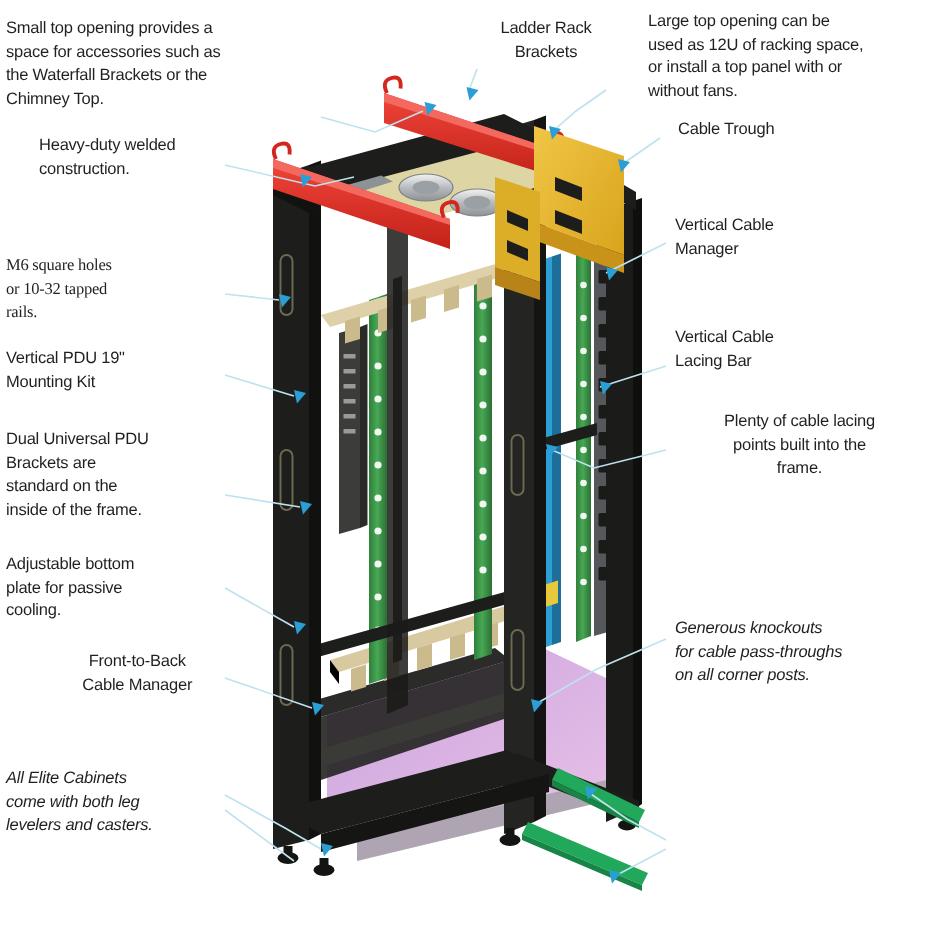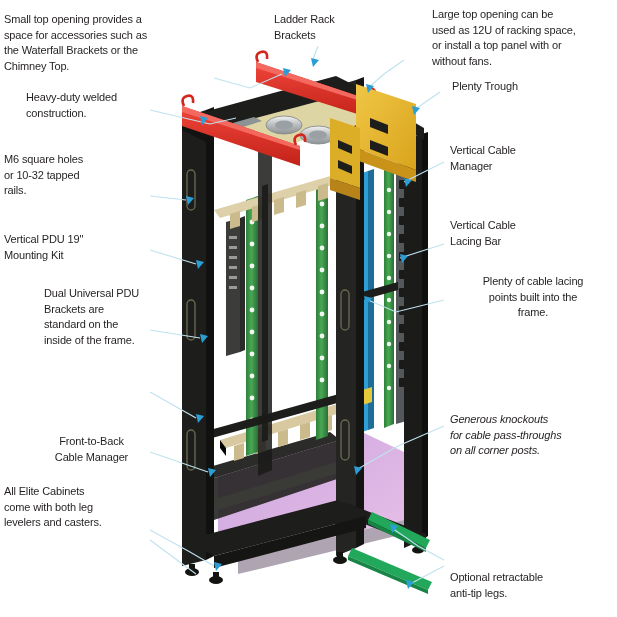--- a/index.html
+++ b/index.html
@@ -318,60 +318,61 @@
   </svg>
 
   <div class="callout" style="left:4px;top:12px;width:215px;">Small top opening provides a
 space for accessories such as
 the Waterfall Brackets or the
 Chimney Top.</div>
 
   <div class="callout" style="left:4px;top:90px;width:180px;margin-left:22px;">Heavy-duty welded
 construction.</div>
 
-  <div class="callout" style="left:4px;top:152px;width:170px;">M6 square holes
+  <div class="callout" style="left:4px;top:170px;width:170px;font-family:Liberation Serif, serif;">M6 square holes
 or 10-32 tapped
 rails.</div>
 
   <div class="callout" style="left:4px;top:232px;width:180px;">Vertical PDU 19"
 Mounting Kit</div>
 
-  <div class="callout" style="left:4px;top:286px;width:178px;margin-left:40px;">Dual Universal PDU
+  <div class="callout" style="left:4px;top:286px;width:178px;">Dual Universal PDU
 Brackets are
 standard on the
 inside of the frame.</div>
 
+  <div class="callout" style="left:4px;top:369px;width:175px;">Adjustable bottom
+plate for passive
+cooling.</div>
 
   <div class="callout" style="left:4px;top:434px;width:175px;text-align:center;">Front-to-Back
 Cable Manager</div>
 
-  <div class="callout" style="left:4px;top:484px;width:180px;">All Elite Cabinets
+  <div class="callout" style="left:4px;top:512px;width:180px;font-style:italic;">All Elite Cabinets
 come with both leg
 levelers and casters.</div>
 
-  <div class="callout" style="left:274px;top:12px;width:120px;">Ladder Rack
+  <div class="callout" style="left:304px;top:12px;width:120px;text-align:center;">Ladder Rack
 Brackets</div>
 
   <div class="callout" style="left:404px;top:7px;width:213px;margin-left:28px;">Large top opening can be
 used as 12U of racking space,
 or install a top panel with or
 without fans.</div>
 
-  <div class="callout" style="left:452px;top:79px;width:160px;">Plenty Trough</div>
+  <div class="callout" style="left:452px;top:79px;width:160px;">Cable Trough</div>
 
   <div class="callout" style="left:450px;top:143px;width:160px;">Vertical Cable
 Manager</div>
 
   <div class="callout" style="left:450px;top:218px;width:160px;">Vertical Cable
 Lacing Bar</div>
 
   <div class="callout" style="left:450px;top:274px;width:166px;text-align:center;">Plenty of cable lacing
 points built into the
 frame.</div>
 
   <div class="callout" style="left:450px;top:412px;width:167px;font-style:italic;">Generous knockouts
 for cable pass-throughs
 on all corner posts.</div>
 
-  <div class="callout" style="left:450px;top:570px;width:160px;">Optional retractable
-anti-tip legs.</div>
 
 </div>
 
 </body></html>

